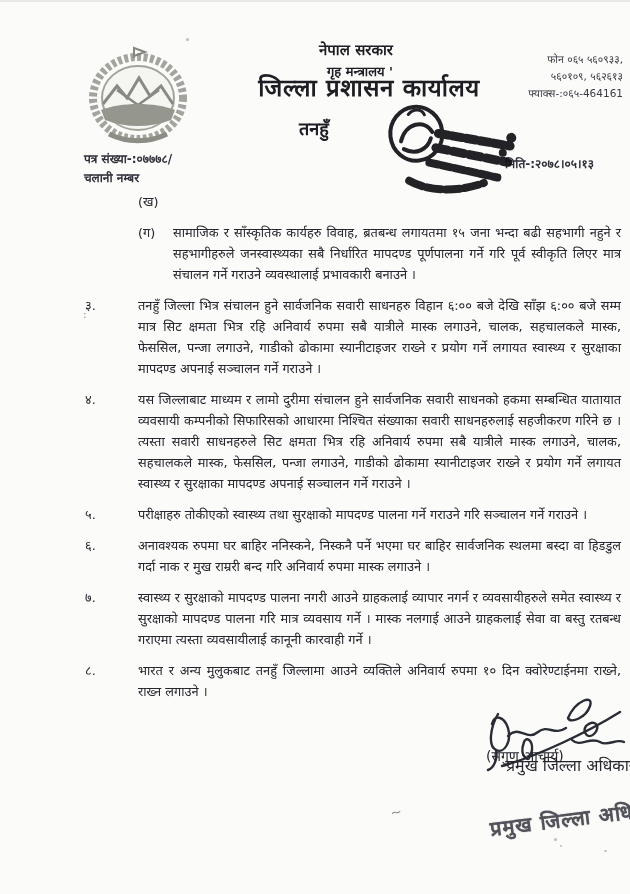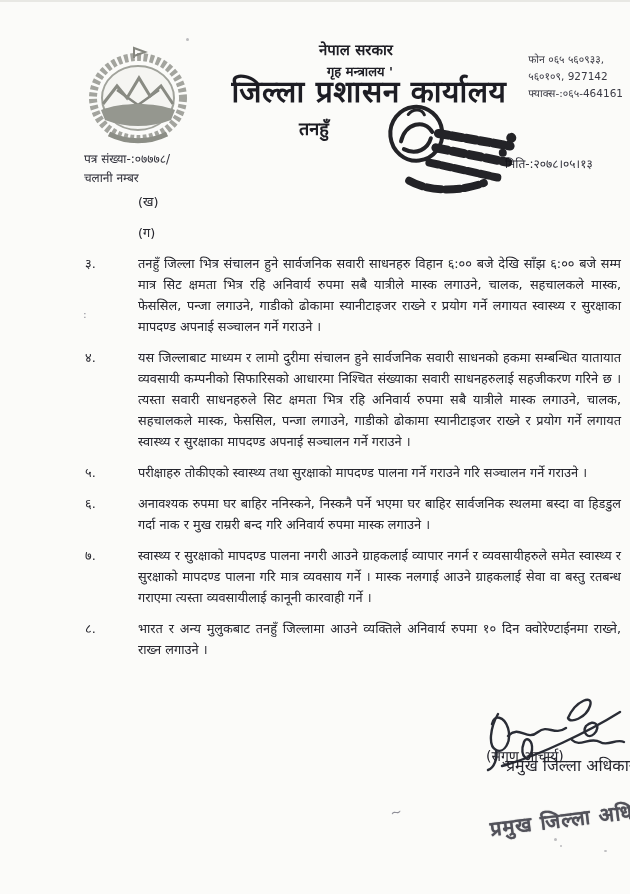--- a/index.html
+++ b/index.html
@@ -14,27 +14,27 @@
     color:var(--ink,#25252d);
   }
   .page::before{
     content:"";position:absolute;inset:0;pointer-events:none;
     background:radial-gradient(125% 105% at 50% 45%, rgba(0,0,0,0) 72%, rgba(20,20,25,0.06) 100%);
   }
   
   .hline{position:absolute;transform:translateX(-50%);white-space:nowrap;font-weight:bold;color:var(--title_ink,#1d1d24);}
   .gov{left:356px;top:37px;font-size:15px;}
   .min{left:360px;top:60px;font-size:13px;}
-  .office{left:369px;top:68px;font-size:30px;letter-spacing:.5px;}
+  .office{left:369px;top:68px;font-size:24px;letter-spacing:.5px;}
   .district{left:314px;top:114px;font-size:18px;}
   .contact{
-    position:absolute;right:7px;top:49px;text-align:left;
+    position:absolute;right:7px;top:49px;text-align:right;
     font-size:10.5px;line-height:17px;color:#3a3a44;
   }
-  .refline{position:absolute;font-size:12px;font-weight:400;color:#30303a;}
+  .refline{position:absolute;font-size:12px;font-weight:700;color:#30303a;}
   .letterno{left:84px;top:148px;}
   .chalani{left:84px;top:167px;}
   .miti{left:505px;top:153px;}
   
   .ink-stamp{position:absolute;left:378px;top:94px;color:var(--stamp_ink,#131318);opacity:.93;}
   
   .emblem{position:absolute;left:87px;top:44px;opacity:.92;}
   
   .doc-body{position:absolute;left:85px;top:189px;width:536px;font-size:12.8px;line-height:21px;color:var(--ink,#25252d);}
   .item{display:flex;margin-bottom:10px;}
@@ -74,21 +74,21 @@
     </g>
   </svg>
 
   <div class="hline gov">नेपाल सरकार</div>
   <div class="hline min">गृह मन्त्रालय  '</div>
   <div class="hline office">जिल्ला प्रशासन कार्यालय</div>
   <div class="hline district">तनहुँ</div>
 
   <div class="contact">
     <div>फोन ०६५ ५६०९३३,</div>
-    <div>५६०१०९, 927142</div>
+    <div>५६०१०९, ५६२६१३</div>
     <div>फ्याक्स-:०६५-464161</div>
   </div>
 
   <div class="refline letterno">पत्र संख्या-:०७७७८/</div>
   <div class="refline chalani">चलानी नम्बर</div>
   <div class="refline miti">मिति-:२०७८।०५।१३</div>
 
   <svg class="ink-stamp" width="150" height="105" viewBox="0 0 150 105">
     <g transform="rotate(-6 75 52)" fill="none" stroke="currentColor" stroke-linecap="round">
       <ellipse cx="40" cy="34" rx="26" ry="27" stroke-width="4"></ellipse>
@@ -103,20 +103,21 @@
       <circle cx="124" cy="62" r="4" fill="currentColor" stroke="none"></circle>
     </g>
   </svg>
 
   <div class="doc-body">
     <div class="item sub">
       <span class="marker">(ख)</span>
     </div>
     <div class="item sub">
       <span class="marker">(ग)</span>
+      <span class="text">सामाजिक र साँस्कृतिक कार्यहरु विवाह, ब्रतबन्ध लगायतमा १५ जना भन्दा बढी सहभागी नहुने र सहभागीहरुले जनस्वास्थ्यका सबै निर्धारित मापदण्ड पूर्णपालना गर्ने गरि पूर्व स्वीकृति लिएर मात्र संचालन गर्ने गराउने व्यवस्थालाई प्रभावकारी बनाउने ।</span>
     </div>
     <div class="item">
       <span class="marker">३.</span>
       <span class="text">तनहुँ जिल्ला भित्र संचालन हुने सार्वजनिक सवारी साधनहरु विहान ६:०० बजे देखि साँझ ६:०० बजे सम्म मात्र सिट क्षमता भित्र रहि अनिवार्य रुपमा सबै यात्रीले मास्क लगाउने, चालक, सहचालकले मास्क, फेससिल, पन्जा लगाउने, गाडीको ढोकामा स्यानीटाइजर राख्ने र प्रयोग गर्ने लगायत स्वास्थ्य र सुरक्षाका मापदण्ड अपनाई सञ्चालन गर्ने गराउने ।</span>
     </div>
     <div class="item">
       <span class="marker">४.</span>
       <span class="text">यस जिल्लाबाट माध्यम र लामो दुरीमा संचालन हुने सार्वजनिक सवारी साधनको हकमा सम्बन्धित यातायात व्यवसायी कम्पनीको सिफारिसको आधारमा निश्चित संख्याका सवारी साधनहरुलाई सहजीकरण गरिने छ । त्यस्ता सवारी साधनहरुले सिट क्षमता भित्र रहि अनिवार्य रुपमा सबै यात्रीले मास्क लगाउने, चालक, सहचालकले मास्क, फेससिल, पन्जा लगाउने, गाडीको ढोकामा स्यानीटाइजर राख्ने र प्रयोग गर्ने लगायत स्वास्थ्य र सुरक्षाका मापदण्ड अपनाई सञ्चालन गर्ने गराउने ।</span>
     </div>
     <div class="item">

